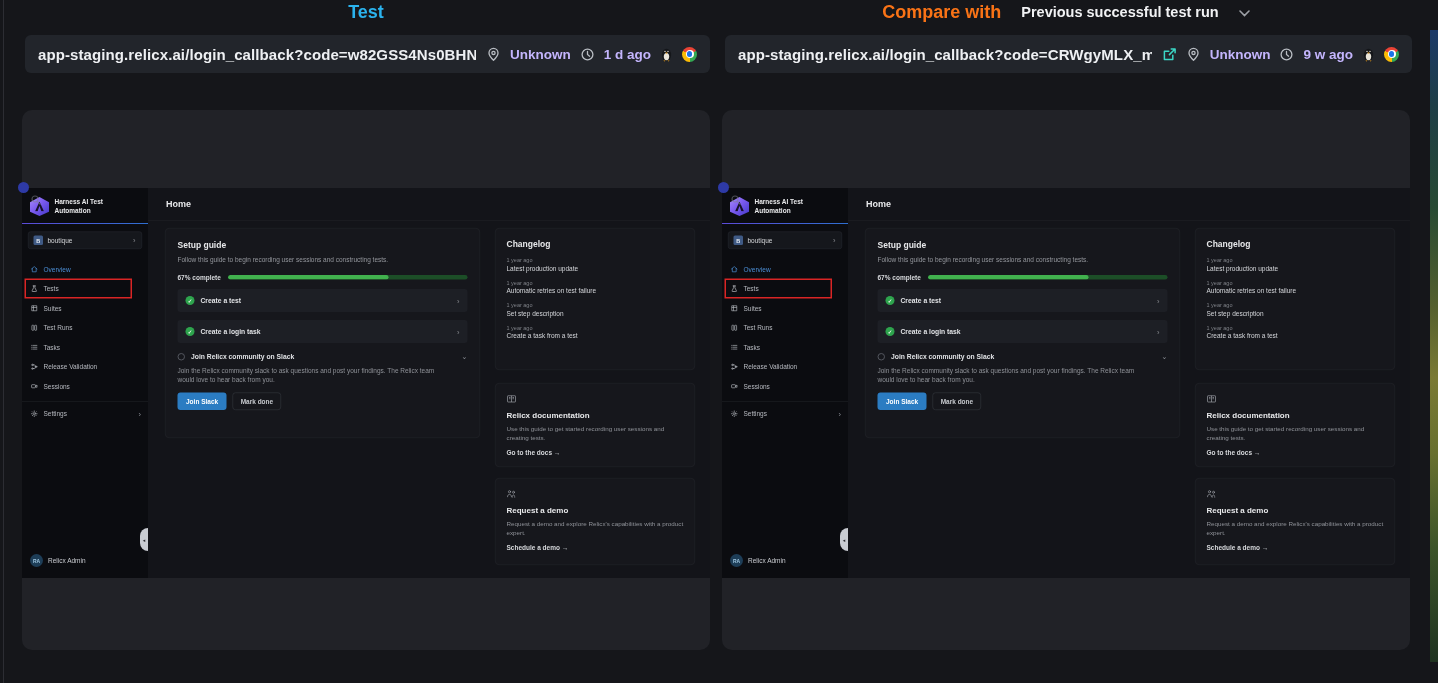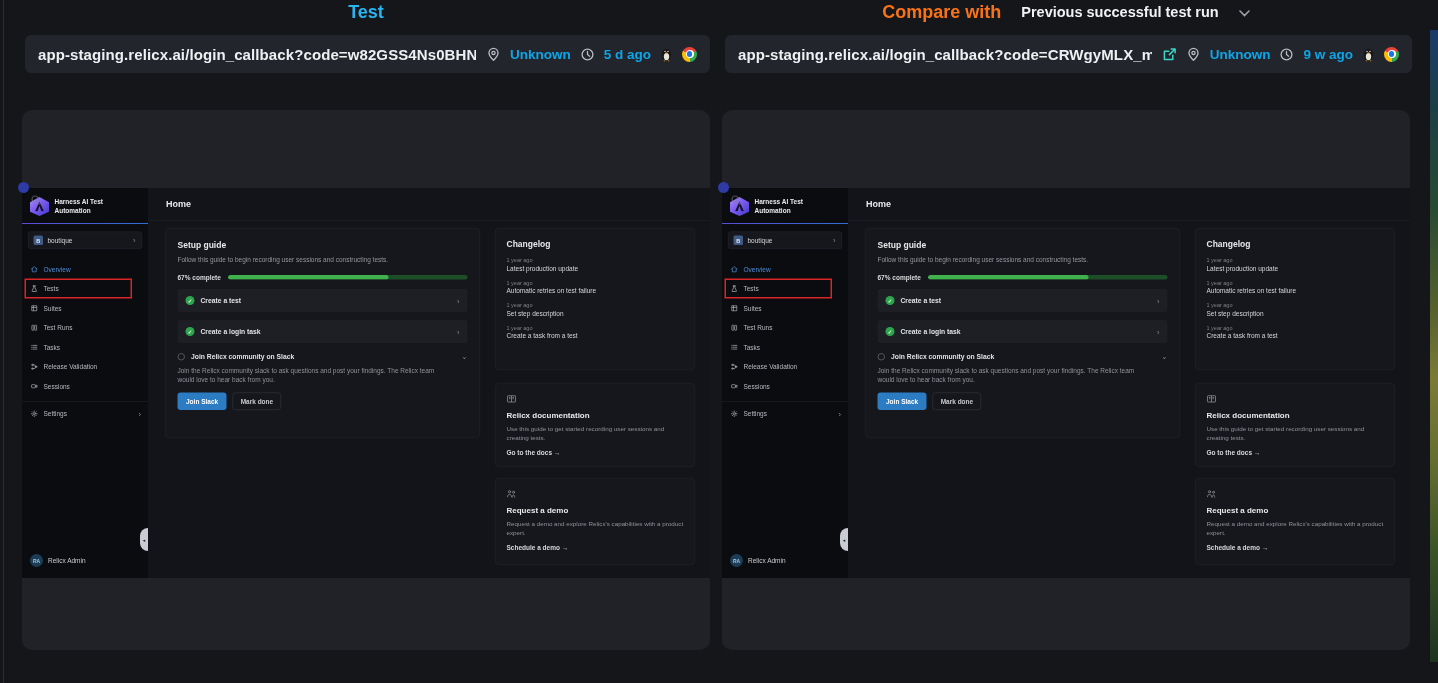--- a/index.html
+++ b/index.html
@@ -18,21 +18,21 @@
   .dropdown svg { margin-top:2px; }
 
   
   .urlbar { position:absolute; top:35px; height:38px; background:#22252b; border-radius:6px;
     display:flex; align-items:center; padding:0 13px; }
   .urlbar.l { left:25px; width:685px; }
   .urlbar.r { left:725px; width:687px; }
   .url-text { font-size:15px; font-weight:bold; color:#eef0f3; white-space:nowrap; overflow:hidden; flex:0 1 auto; letter-spacing:.1px; }
   .url-icons { display:flex; align-items:center; gap:9px; margin-left:auto; padding-left:10px;
     color:#b9bdc3; font-weight:600; font-size:13.5px; white-space:nowrap; }
-  .meta-label { color:#0ea5e9; }
+  .meta-label { color:#c4b5fd; }
   .chrome { width:15px; height:15px; border-radius:50%;
     background:conic-gradient(from -60deg, #ea4335 0 33.3%, #34a853 33.3% 66.6%, #fbbc05 66.6% 100%);
     display:flex; align-items:center; justify-content:center; }
   .chrome .w { width:8px; height:8px; border-radius:50%; background:#fff; display:flex; align-items:center; justify-content:center; }
   .chrome .b { width:5.5px; height:5.5px; border-radius:50%; background:#1a73e8; }
 
   
   .panel { position:absolute; top:110px; width:688px; height:540px; background:#212227; border-radius:10px; }
   .panel.l { left:22px; } .panel.r { left:722px; }
   .app-shot { position:absolute; top:78px; left:0; width:688px; height:390px; overflow:hidden; }
@@ -136,21 +136,21 @@
     <span class="url-icons">
       <svg width="15" height="15" viewBox="0 0 15 15" fill="none" stroke="#b9bdc3" stroke-width="1.3" stroke-linejoin="round">
           <path d="M7.5 13.2 C7.5 13.2 3 8.9 3 5.9 A4.5 4.5 0 0 1 12 5.9 C12 8.9 7.5 13.2 7.5 13.2 Z"></path>
           <circle cx="7.5" cy="5.9" r="1.6"></circle>
         </svg>
       <span class="meta-label">Unknown</span>
       <svg width="15" height="15" viewBox="0 0 15 15" fill="none" stroke="#b9bdc3" stroke-width="1.3" stroke-linecap="round">
           <circle cx="7.5" cy="7.5" r="5.4"></circle>
           <path d="M7.5 4.4 V7.5 L9.6 9.2"></path>
         </svg>
-      <span class="meta-label">5 d ago</span>
+      <span class="meta-label">1 d ago</span>
       <svg width="13" height="15" viewBox="0 0 13 15">
           <ellipse cx="6.5" cy="8" rx="4.6" ry="6.2" fill="#14161a"></ellipse>
           <ellipse cx="6.5" cy="9.6" rx="2.7" ry="3.6" fill="#e8e4da"></ellipse>
           <circle cx="5" cy="4.4" r="0.7" fill="#e8e4da"></circle>
           <circle cx="8" cy="4.4" r="0.7" fill="#e8e4da"></circle>
           <path d="M5.4 5.6 L7.6 5.6 L6.5 7 Z" fill="#f0a11a"></path>
           <path d="M3.4 13.4 L5.6 13.4 L4.5 14.6 Z" fill="#f0a11a"></path>
           <path d="M7.4 13.4 L9.6 13.4 L8.5 14.6 Z" fill="#f0a11a"></path>
         </svg>
       <span class="chrome">

